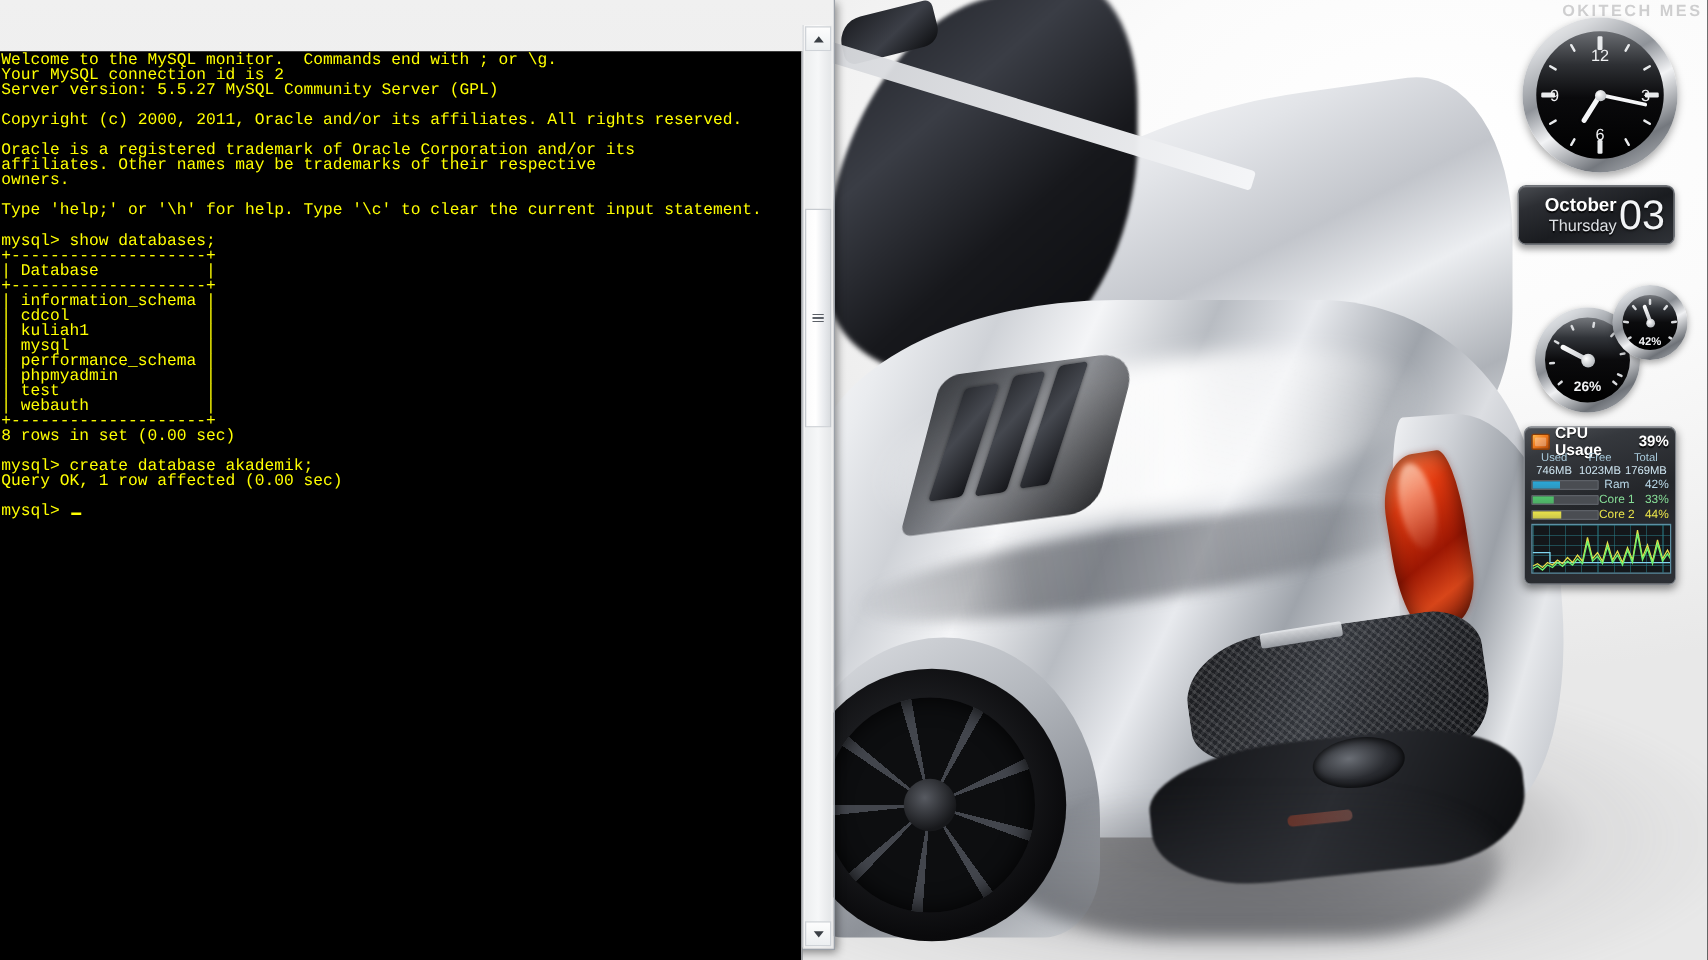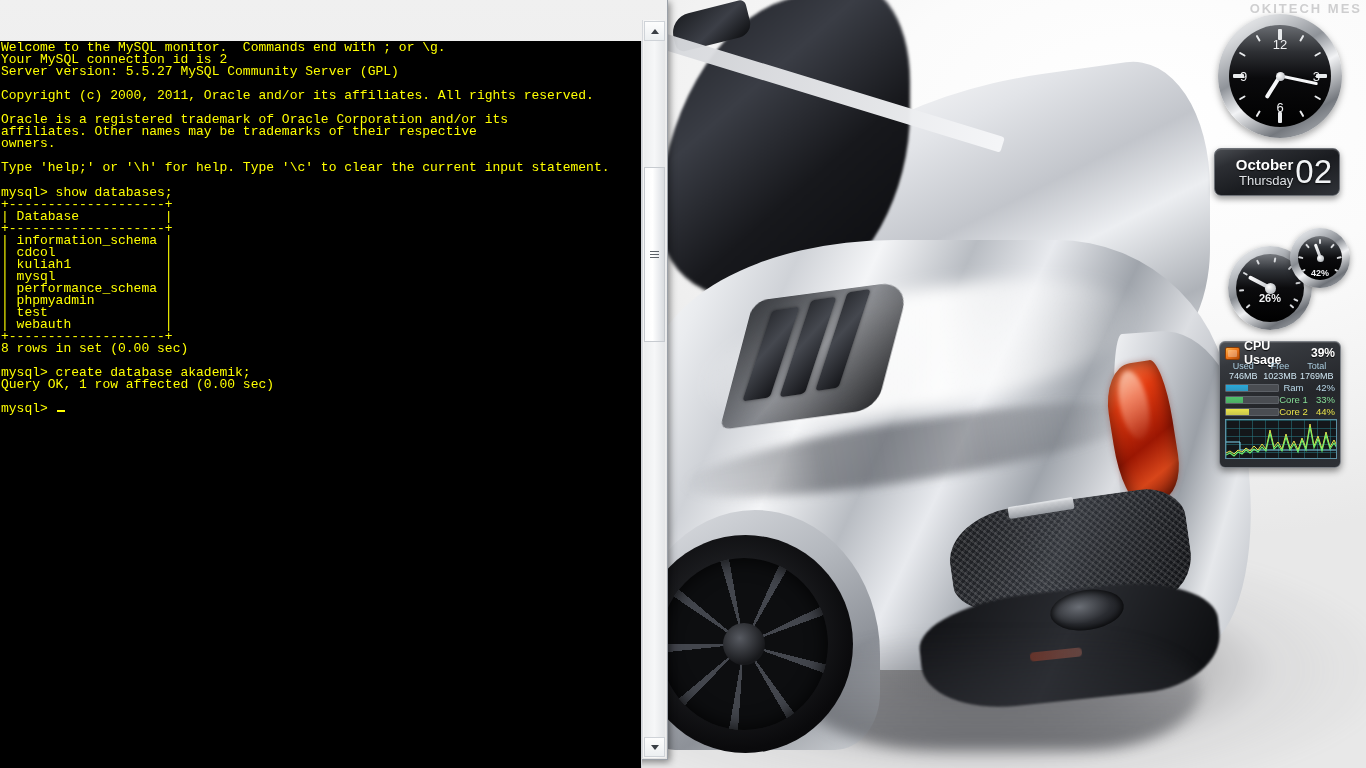--- a/index.html
+++ b/index.html
@@ -420,21 +420,21 @@
     position: absolute; left: 50%; top: 50%; border-radius: 50%;
     background: radial-gradient(circle at 36% 36%, #ffffff, #9aa0a6);
   }
   .g-label {
     position: absolute; left: 0; right: 0; text-align: center;
     color: #f2f3f5; font-weight: bold;
     text-shadow: 0 1px 2px #000;
     font-family: "Liberation Sans", sans-serif;
   }
   #gauge-big { left: 10px; top: 18px; width: 84px; height: 84px; }
-  #gauge-big .g-label { bottom: 18px; font-size: 11px; }
+  #gauge-big .g-label { bottom: 6px; font-size: 11px; }
   #gauge-small { left: 72px; top: 0px; width: 60px; height: 60px; z-index: 2; }
   #gauge-small .g-label { bottom: 2px; font-size: 9px; }
 
   
   #cpu-gadget {
     position: absolute; left: 1219px; top: 341px;
     width: 122px; height: 127px;
     background: linear-gradient(165deg, #4d5055 0%, #35383d 16%, #24262a 48%, #2d3035 100%);
     border: 1px solid #7c8086; border-radius: 6px;
     box-shadow: 0 3px 7px rgba(0,0,0,0.45), inset 0 1px 0 rgba(255,255,255,0.12);
@@ -549,21 +549,21 @@
       <div class="hand minute" id="clock-minute" style="transform: rotate(102deg);"></div>
       <div class="hand-cap"></div>
     </div>
   </div>
 
   <div id="calendar">
     <div id="cal-left">
       <div id="cal-month">October</div>
       <div id="cal-day">Thursday</div>
     </div>
-    <div id="cal-date">02</div>
+    <div id="cal-date">03</div>
   </div>
 
   <div id="gauges">
     <div class="gauge" id="gauge-small">
       <div class="g-bezel"></div>
       <div class="g-face">
         <div class="g-tick" style="transform-origin:1px 22px; transform:rotate(-120deg)"></div>
         <div class="g-tick" style="transform-origin:1px 22px; transform:rotate(-80deg)"></div>
         <div class="g-tick" style="transform-origin:1px 22px; transform:rotate(-40deg)"></div>
         <div class="g-tick" style="transform-origin:1px 22px; transform:rotate(0deg)"></div>

